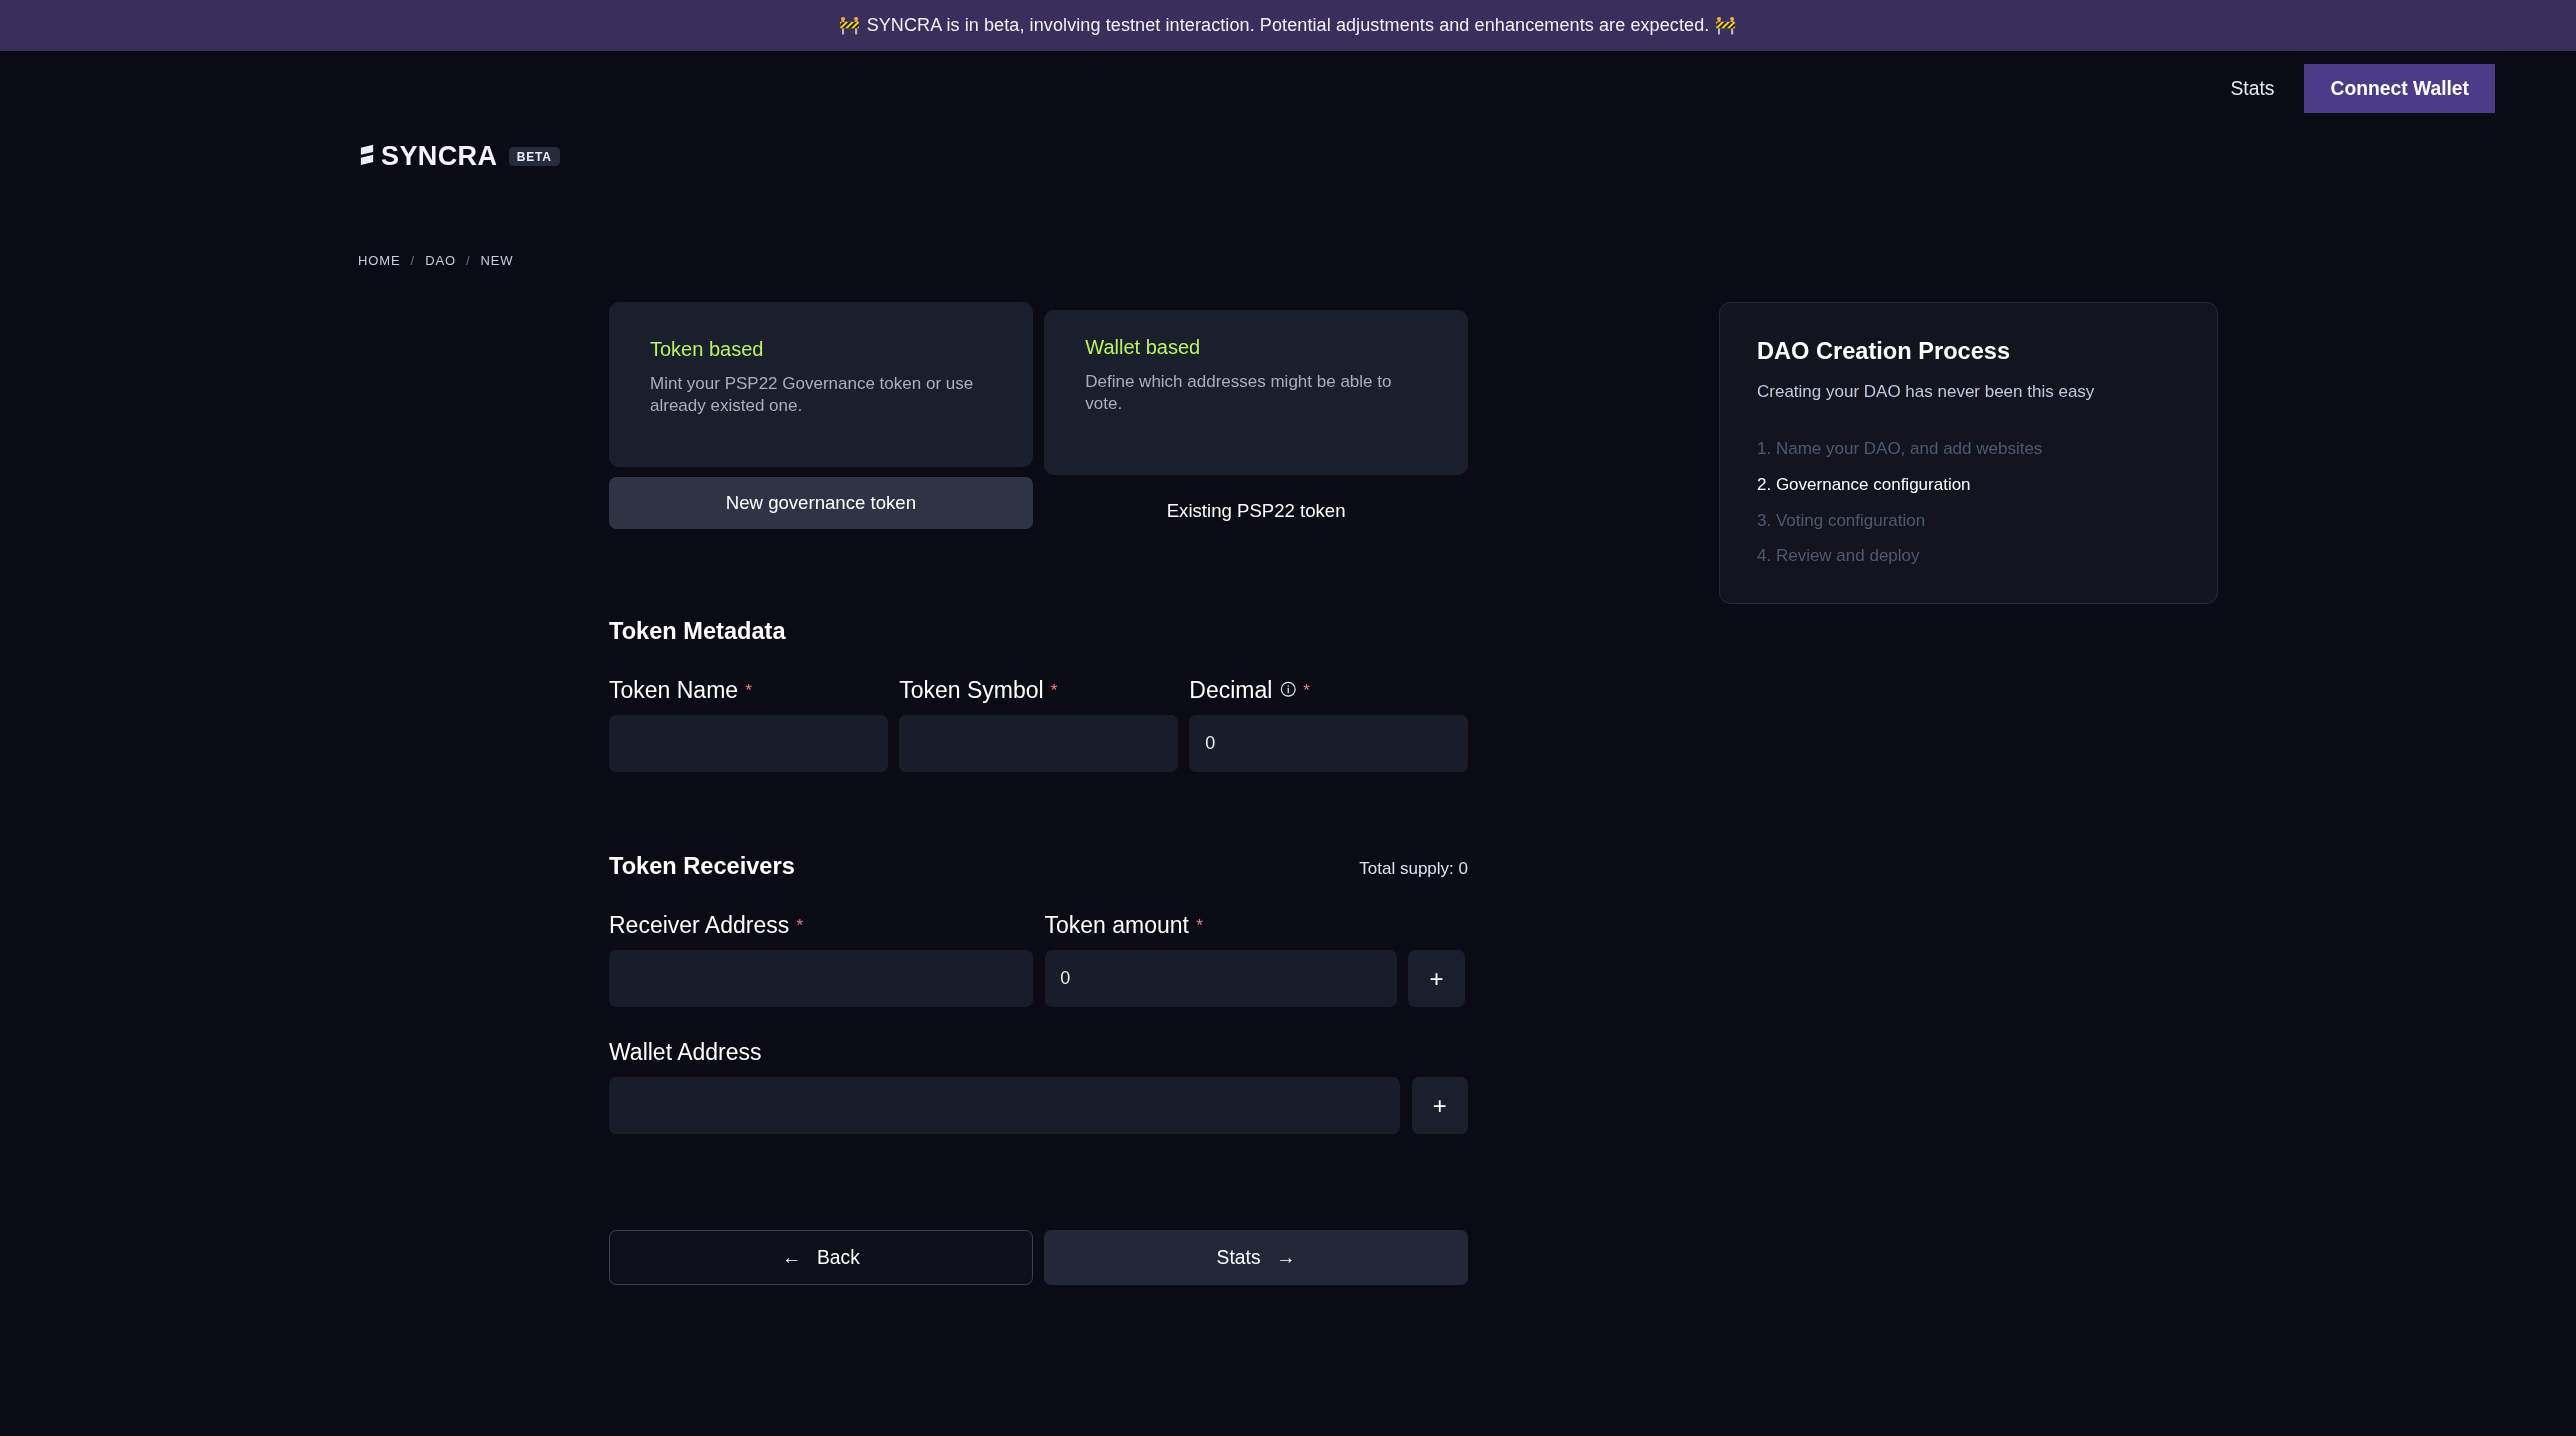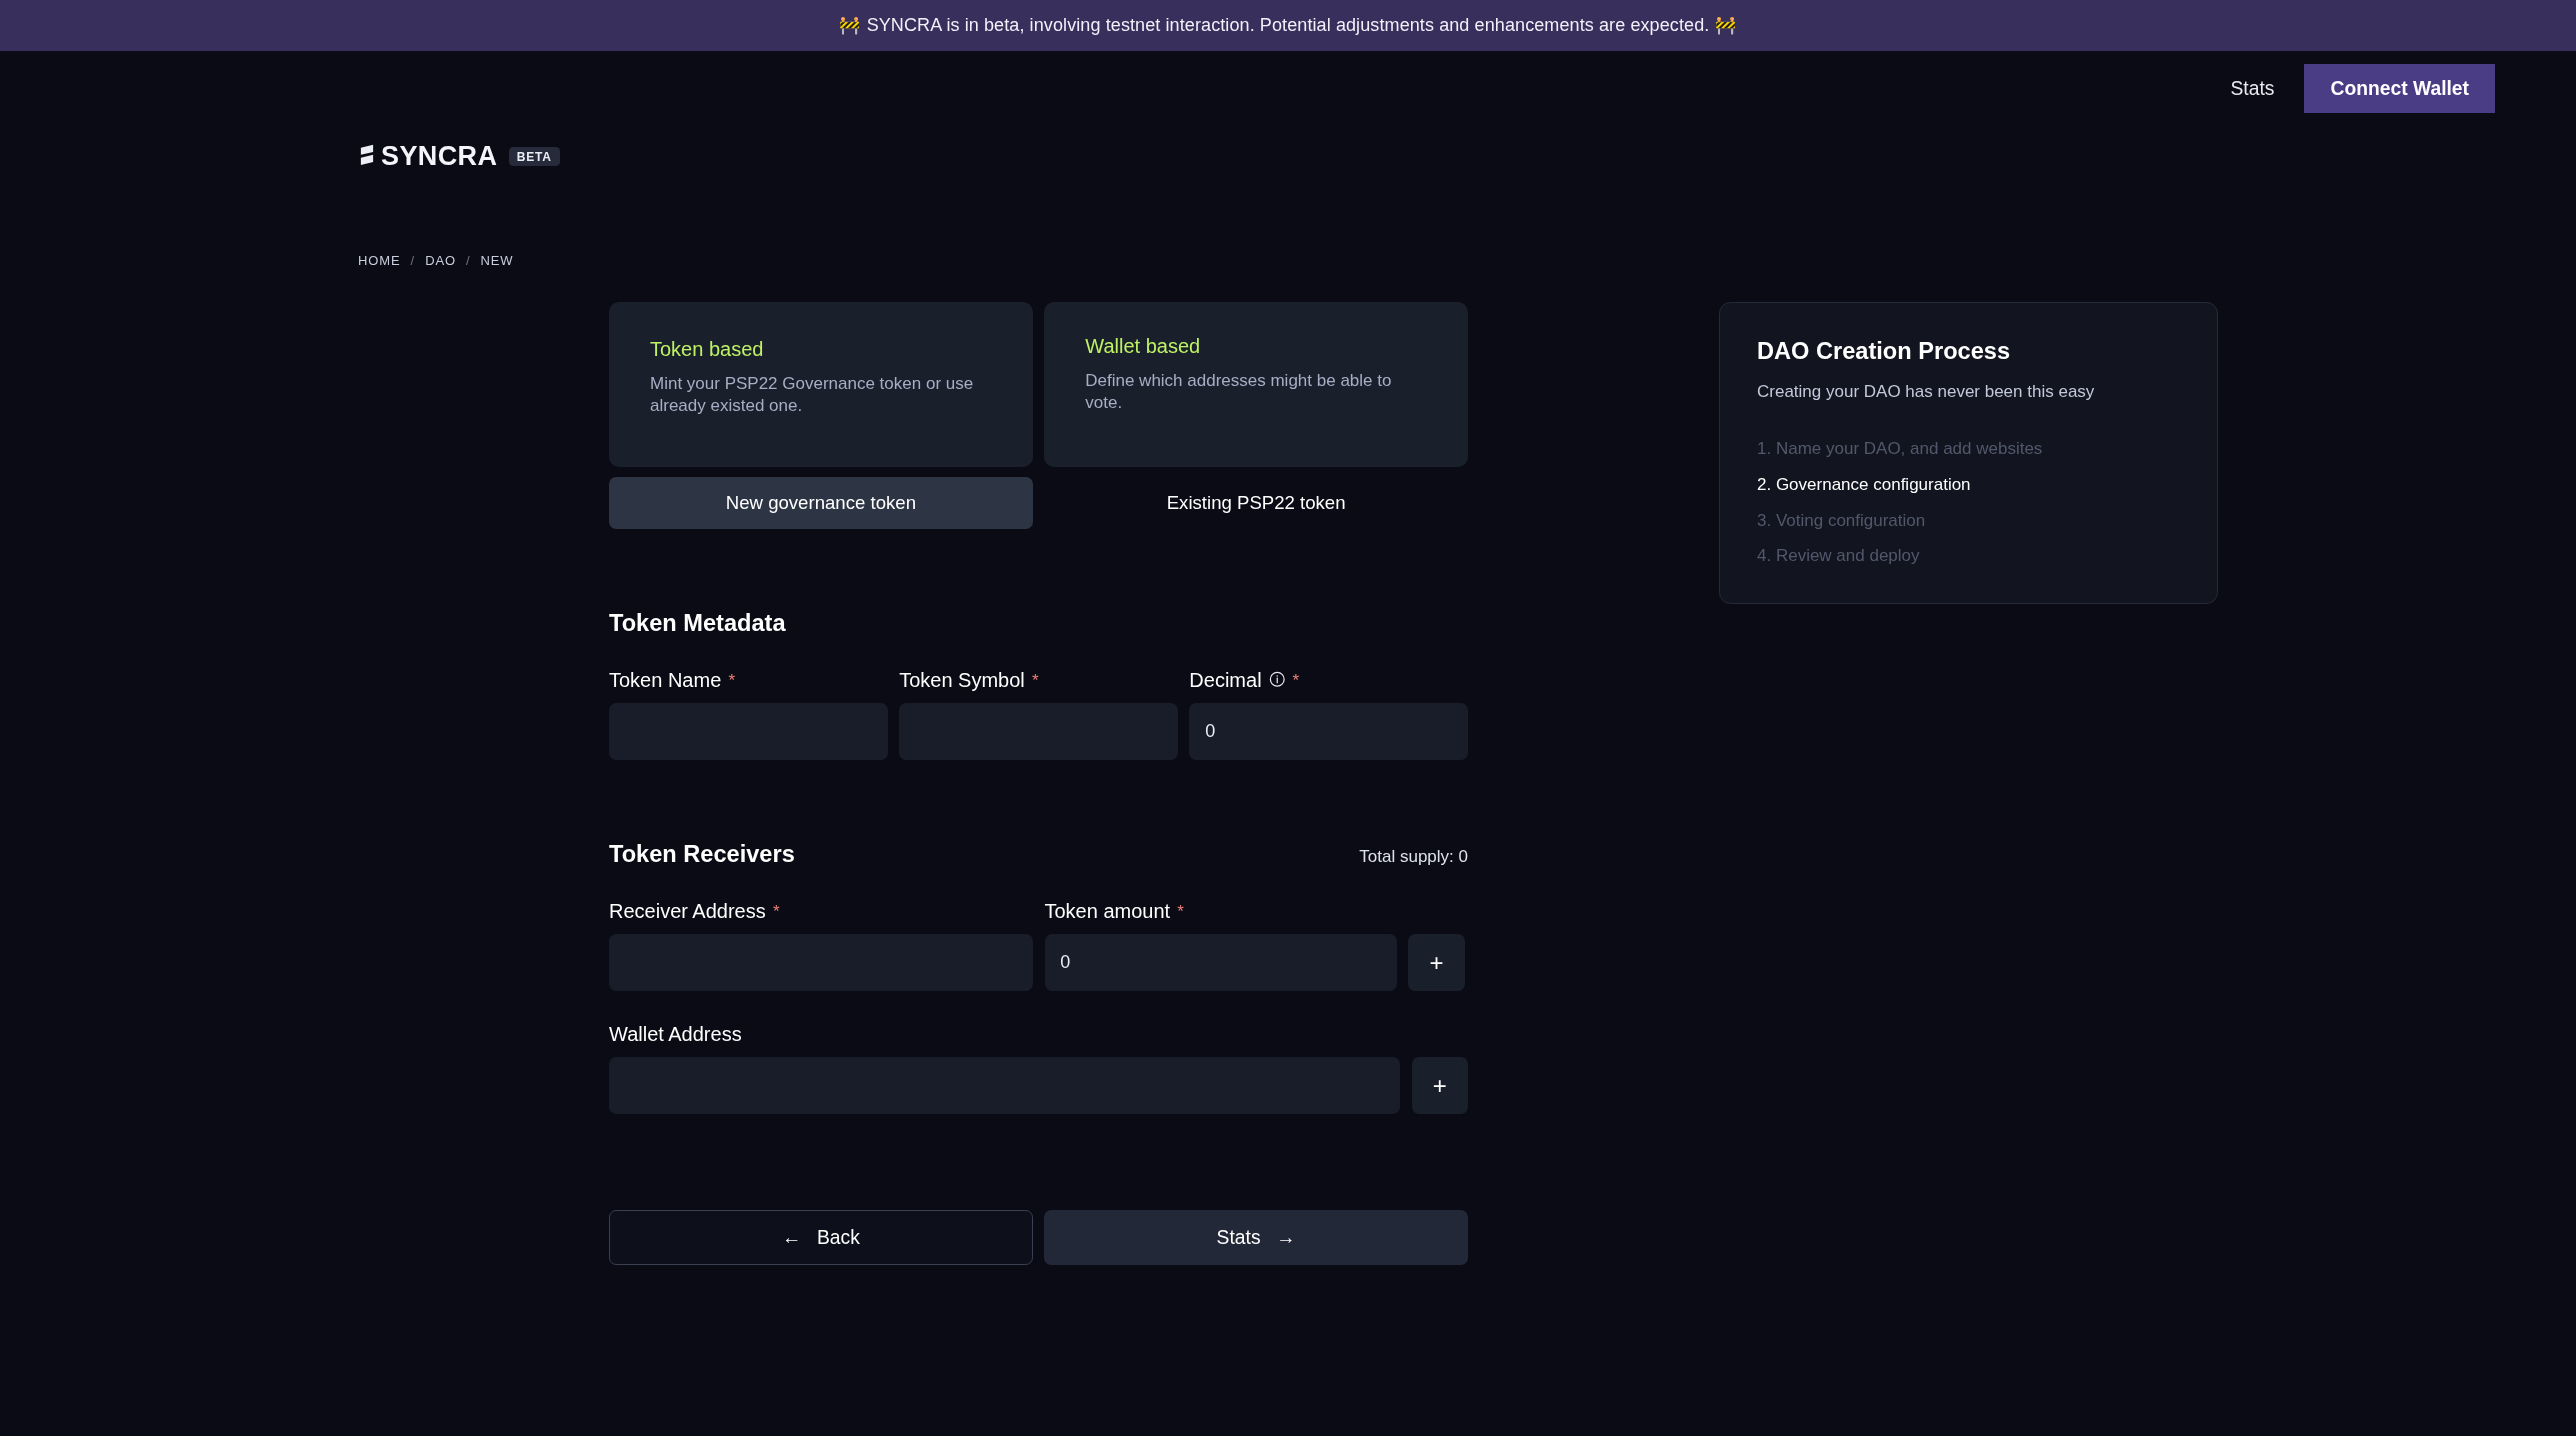--- a/index.html
+++ b/index.html
@@ -123,21 +123,21 @@
     gap: 11.5px;
   }
   .opt-col { width: 424px; }
   .opt-card {
     background: #1a1f2c;
     border-radius: 10px;
     height: 165px;
     box-sizing: border-box;
     padding: 36px 41px 0 41px;
   }
-  .opt-card.card-b { padding-top: 33px; }
+  .opt-card.card-b { padding-top: 26px; margin-top: 8px; }
   .opt-title {
     font-size: 20px;
     font-weight: 400;
     color: #bef264;
     margin: 0 0 11.5px 0;
   }
   .opt-desc {
     font-size: 17px;
     line-height: 1.33;
     color: #a7aec3;
@@ -170,21 +170,21 @@
     color: #ffffff;
     margin: 0;
   }
   .total-supply { font-size: 17px; color: #dfe2ee; }
 
   .field-labels {
     display: flex;
     margin-top: 31.5px;
   }
   .fl { display: flex; align-items: center; gap: 7.2px; }
-  .fl .lbl { font-size: 20px; color: #ffffff; }
+  .fl .lbl { font-size: 23px; color: #ffffff; }
   .req { color: #f08079; font-size: 17px; line-height: 1; }
   .info-icon { display: inline-block; vertical-align: middle; }
 
   .field-row { display: flex; margin-top: 11.5px; }
   .text-input {
     background: #181d29;
     border: none;
     border-radius: 7.2px;
     height: 57px;
     box-sizing: border-box;

